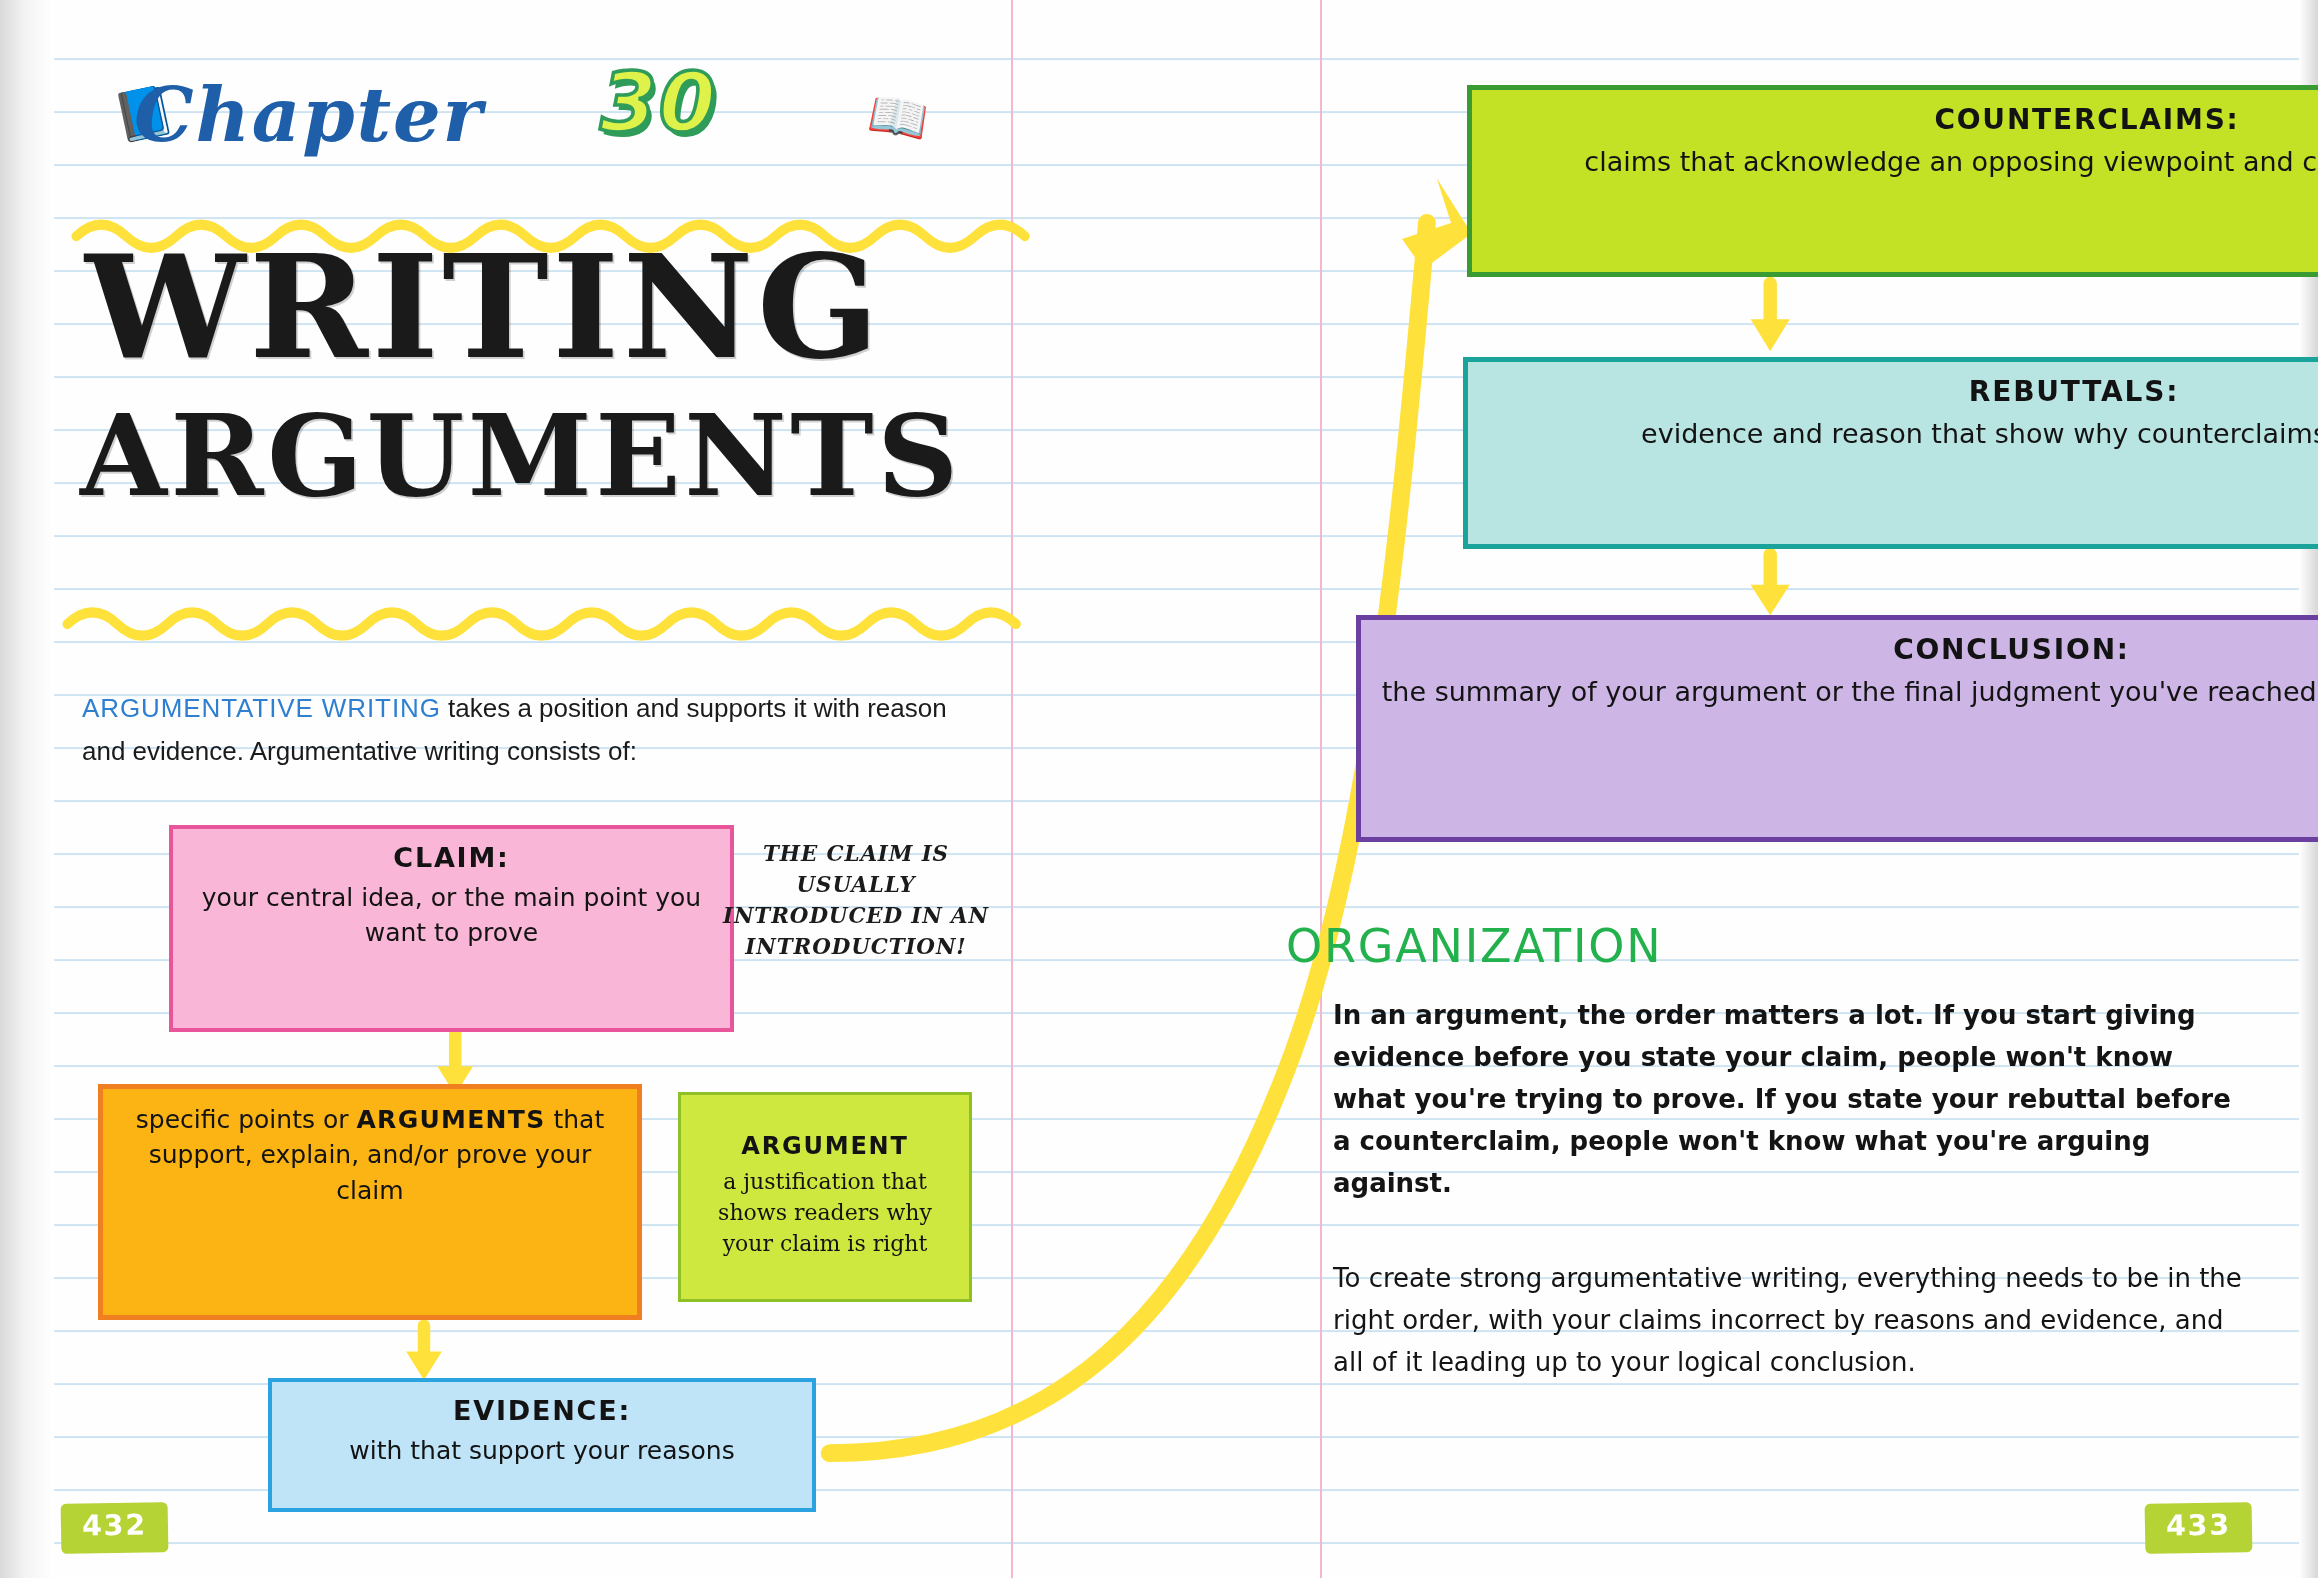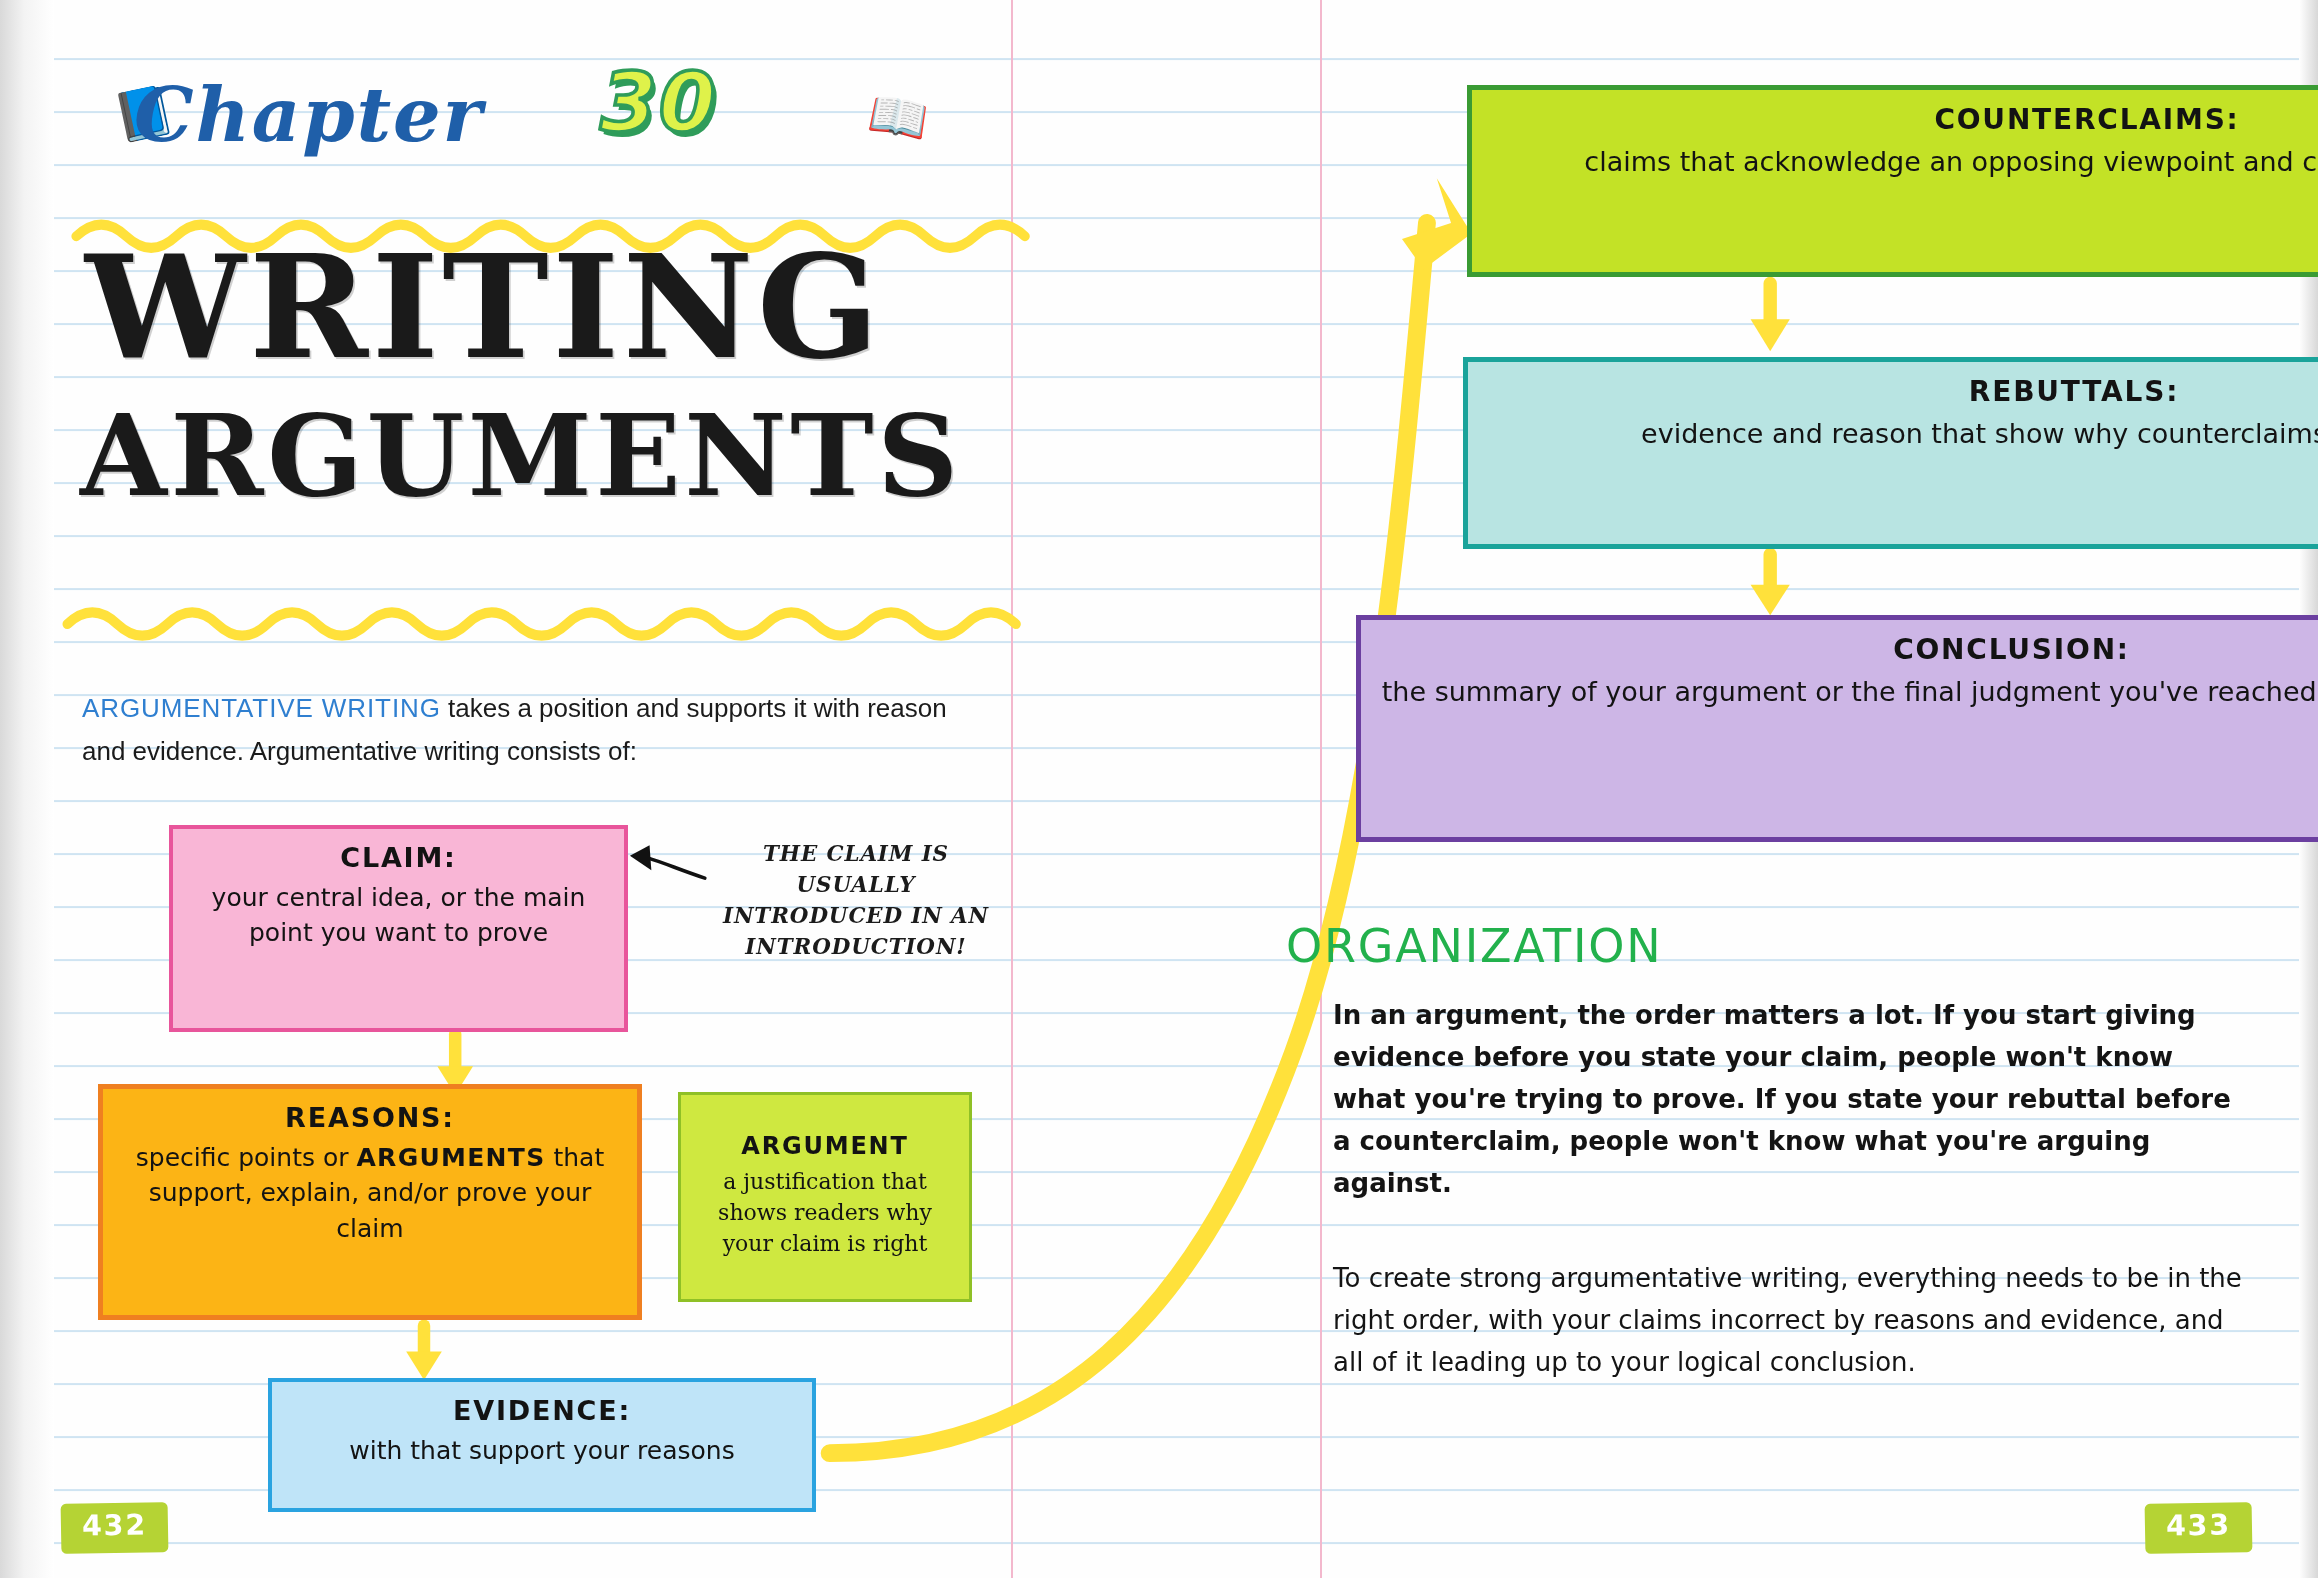--- a/index.html
+++ b/index.html
@@ -138,21 +138,21 @@
     display: block;
     margin-bottom: 7.1px;
   }
   .box .box-body {
     display: block;
     font-size: 25px;
     line-height: 1.42;
   }
 
   #box-claim {
-    left: 169px; top: 825px; width: 459px; height: 207px;
+    left: 169px; top: 825px; width: 565px; height: 207px;
     background: #f9b6d6;
     border: 4.5px solid #e8559b;
   }
   #box-reasons {
     left: 98px; top: 1084px; width: 544px; height: 236px;
     background: #fcb415;
     border: 5.4px solid #ef7f20;
   }
   #box-reasons .box-body b { letter-spacing: 1.3px; }
   #box-evidence {
@@ -301,21 +301,20 @@
   </div>
 
   <div class="box" id="box-claim">
     <span class="box-title">CLAIM:</span>
     <span class="box-body">your central idea, or the main point you want to prove</span>
   </div>
 
   <div id="callout">THE CLAIM IS USUALLY INTRODUCED IN AN INTRODUCTION!</div>
 
   <div class="box" id="box-reasons">
-    <span class="box-title">REASONS:</span>
     <span class="box-body"><span>specific points or </span><b>ARGUMENTS</b><span> that support, explain, and/or prove your claim</span></span>
   </div>
 
   <div class="box" id="box-argument">
     <span class="box-title">ARGUMENT</span>
     <span class="box-body">a justification that shows readers why your claim is right</span>
   </div>
 
   <div class="box" id="box-evidence">
     <span class="box-title">EVIDENCE:</span>

